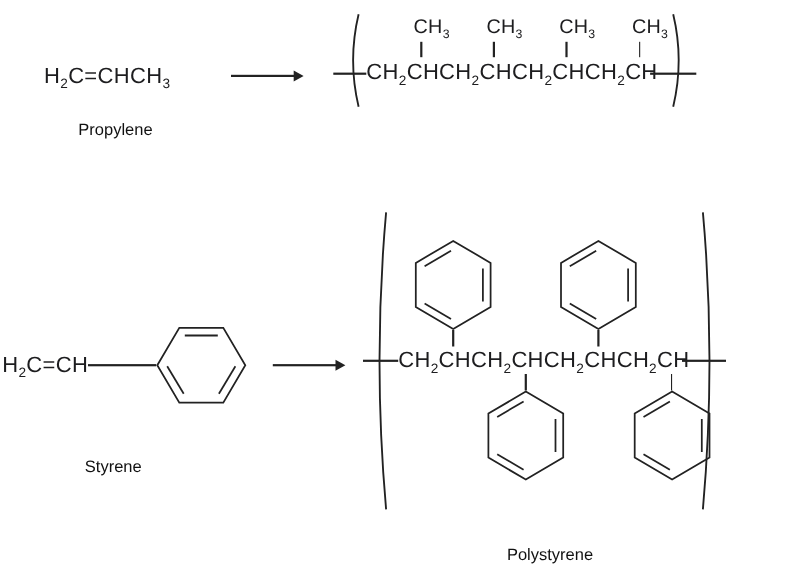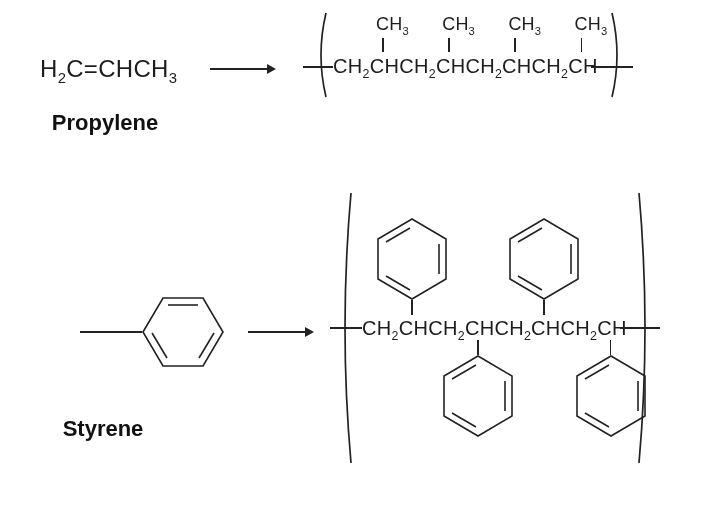--- a/index.html
+++ b/index.html
@@ -2,24 +2,24 @@
 <html><head>
 <meta charset="utf-8">
 <style>
   html,body{margin:0;padding:0;background:#fff;}
   .figure{
     position:relative;width:718px;height:520px;background:#fff;
     font-family:"Liberation Sans","DejaVu Sans",sans-serif;
     color:#1d1d1f;overflow:hidden;
   }
   .abs{position:absolute;}
-  .formula{font-size:24px;line-height:26px;white-space:nowrap;letter-spacing:0.3px;}
+  .formula{font-size:20px;line-height:26px;white-space:nowrap;letter-spacing:0.3px;}
   sub{font-size:0.62em;}
   .struct-label{
-    position:absolute;font-size:22px;font-weight:700;color:#111;
+    position:absolute;font-size:15px;font-weight:400;color:#111;
     white-space:nowrap;transform:translateX(-50%);
   }
   .hbond{position:absolute;height:1.7px;background:#222;}
   .vbond{position:absolute;width:1.6px;background:#222;}
   .arrow{position:absolute;height:1.7px;background:#222;}
   .arrow::after{
     content:"";position:absolute;right:-8px;top:-4.3px;width:0;height:0;
     border-left:9px solid #222;border-top:5px solid transparent;border-bottom:5px solid transparent;
   }
   .group{position:absolute;}
@@ -91,20 +91,21 @@
       </span>
     </div>
 
     <div class="hbond" style="left:288px;top:58px;width:42px"></div>
     <svg class="paren" style="left:306px;top:2px" width="16" height="90" viewBox="0 0 16 90">
         <path class="pr" d="M3,3 Q13,45 3,87"></path>
       </svg>
   </div>
 
 
+  <div class="abs formula" style="left:2px;top:319px"><span>H</span><sub>2</sub><span>C=CH</span></div>
   <div class="hbond" style="left:80px;top:331px;width:62px"></div>
   <svg class="abs" style="left:141px;top:296px" width="84" height="72" viewBox="0 0 84 72">
       <use href="#benzH"></use>
     </svg>
 
   <div class="struct-label" style="left:103px;top:416px">Styrene</div>
 
   <div class="arrow" style="left:248px;top:331px;width:58px"></div>
 
   <div class="group" style="left:330px;top:186px;width:330px;height:284px">
@@ -140,14 +141,15 @@
         <span><span>CH</span><sub>2</sub><span>CH</span></span>
       </span>
     </div>
 
     <div class="hbond" style="left:290px;top:141px;width:40px"></div>
     <svg class="paren" style="left:306px;top:4px" width="18" height="276" viewBox="0 0 18 276">
         <path class="pr" d="M3,3 Q15,138 3,273"></path>
       </svg>
   </div>
 
+  <div class="struct-label" style="left:500px;top:496px">Polystyrene</div>
 
 </div>
 
 </body></html>

